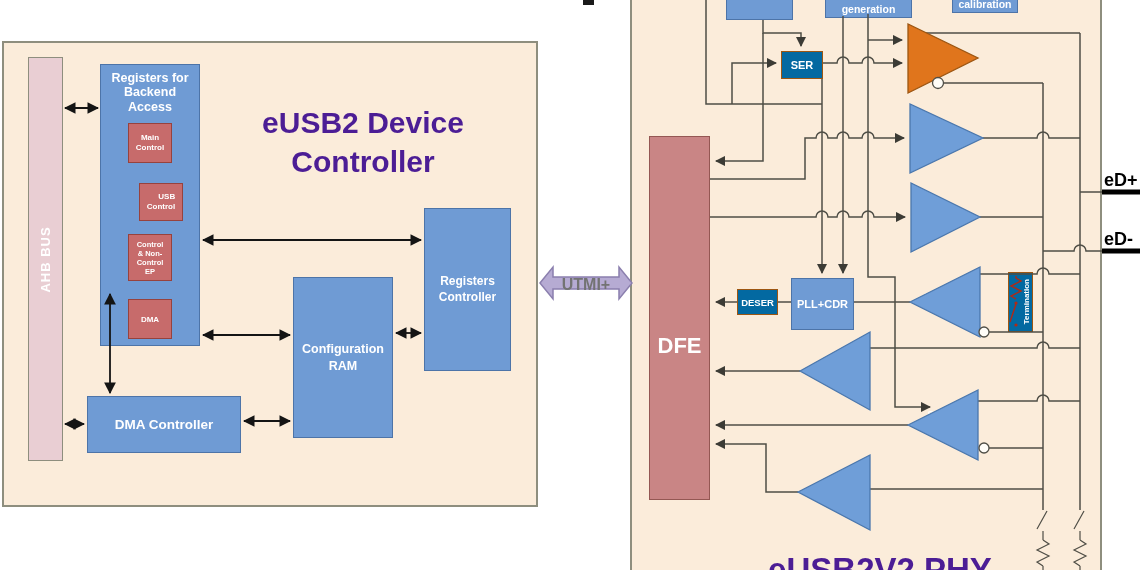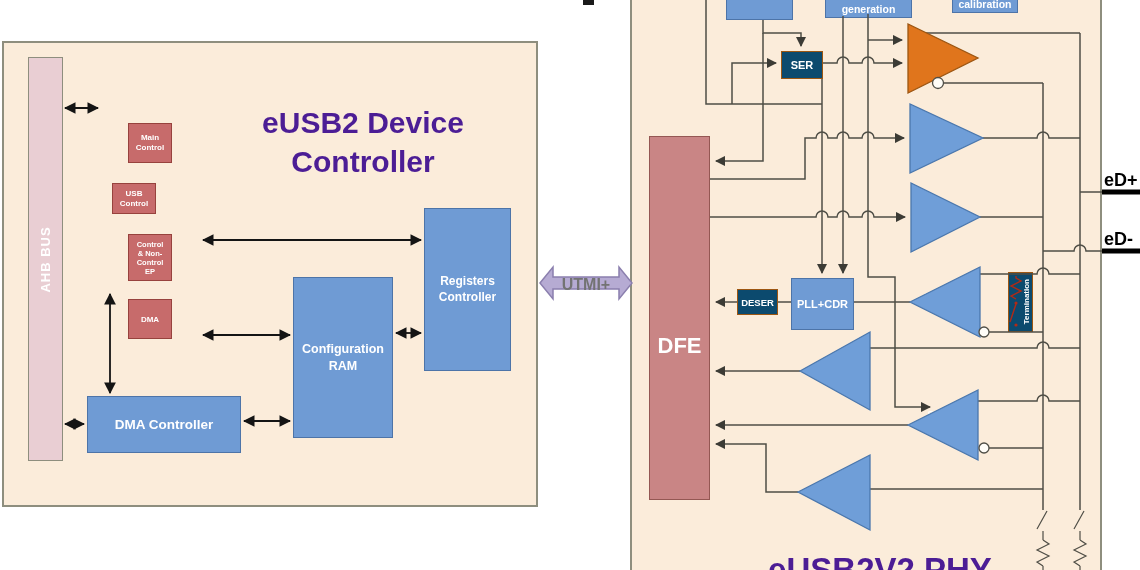--- a/index.html
+++ b/index.html
@@ -3,21 +3,21 @@
 <meta charset="utf-8">
 <style>
   html,body{margin:0;padding:0;background:#fff;}
   .canvas{position:relative;width:1140px;height:570px;overflow:hidden;
           font-family:"Liberation Sans",sans-serif;background:#fff;}
   .panel{position:absolute;background:#fbecda;border:2px solid #8e8e7e;box-sizing:border-box;}
   .blk{position:absolute;box-sizing:border-box;display:flex;align-items:center;justify-content:center;
        text-align:center;color:#fff;font-weight:bold;white-space:pre-line;z-index:2;}
   .blue{background:#6f9bd4;border:1.5px solid #4d74a8;}
   .red{background:#c76b6b;border:1.5px solid #97423d;}
-  .orange{background:#0c4a6e;border:1.5px solid #9c5612;}
+  .orange{background:#0369a1;border:1.5px solid #9c5612;}
   .pinkbar{background:#e9ced3;border:1.5px solid #8e8e7e;}
   .dfe{background:#c98585;border:1.5px solid #945753;}
   .lbl{position:absolute;z-index:3;white-space:pre-line;text-align:center;}
   .green-title{color:#4c1d95;font-weight:bold;}
   .tri-lbl{position:absolute;z-index:4;color:#fff;font-weight:bold;text-align:center;white-space:pre-line;line-height:1.15;}
   svg.wires{position:absolute;left:0;top:0;z-index:5;pointer-events:none;}
   .vert-text{transform:rotate(-90deg);white-space:nowrap;letter-spacing:1px;}
   .term-text{writing-mode:vertical-rl;transform:rotate(180deg);font-size:8px;color:#fff;font-weight:bold;}
   .pad-lbl{position:absolute;z-index:6;font-weight:bold;color:#000;font-size:18px;}
 </style>
@@ -26,25 +26,30 @@
 
 <div class="canvas">
 
   <div class="panel" style="left:2px;top:41px;width:536px;height:466px;"></div>
   <div class="panel" style="left:630px;top:-36px;width:472px;height:648px;"></div>
 
   <div class="blk pinkbar" style="left:28px;top:57px;width:35px;height:404px;">
     <span class="vert-text" style="font-size:13px;color:#fff;">AHB BUS</span>
   </div>
 
+  <div class="blk blue" style="left:100px;top:64px;width:100px;height:282px;align-items:flex-start;">
+    <span style="font-size:12.5px;line-height:1.15;margin-top:6px;">Registers for
+Backend
+Access</span>
+  </div>
   <div class="blk red" style="left:128px;top:123px;width:44px;height:40px;font-size:8px;line-height:1.2;">
     <span>Main
 Control</span>
   </div>
-  <div class="blk red" style="left:112px;top:183px;width:44px;height:31px;font-size:8px;line-height:1.2;">
+  <div class="blk red" style="left:139px;top:183px;width:44px;height:38px;font-size:8px;line-height:1.2;text-align:right;">
     <span>USB
 Control</span>
   </div>
   <div class="blk red" style="left:128px;top:234px;width:44px;height:47px;font-size:7.5px;line-height:1.2;">
     <span>Control
 &amp; Non-
 Control
 EP</span>
   </div>
   <div class="blk red" style="left:128px;top:299px;width:44px;height:40px;font-size:8px;">

